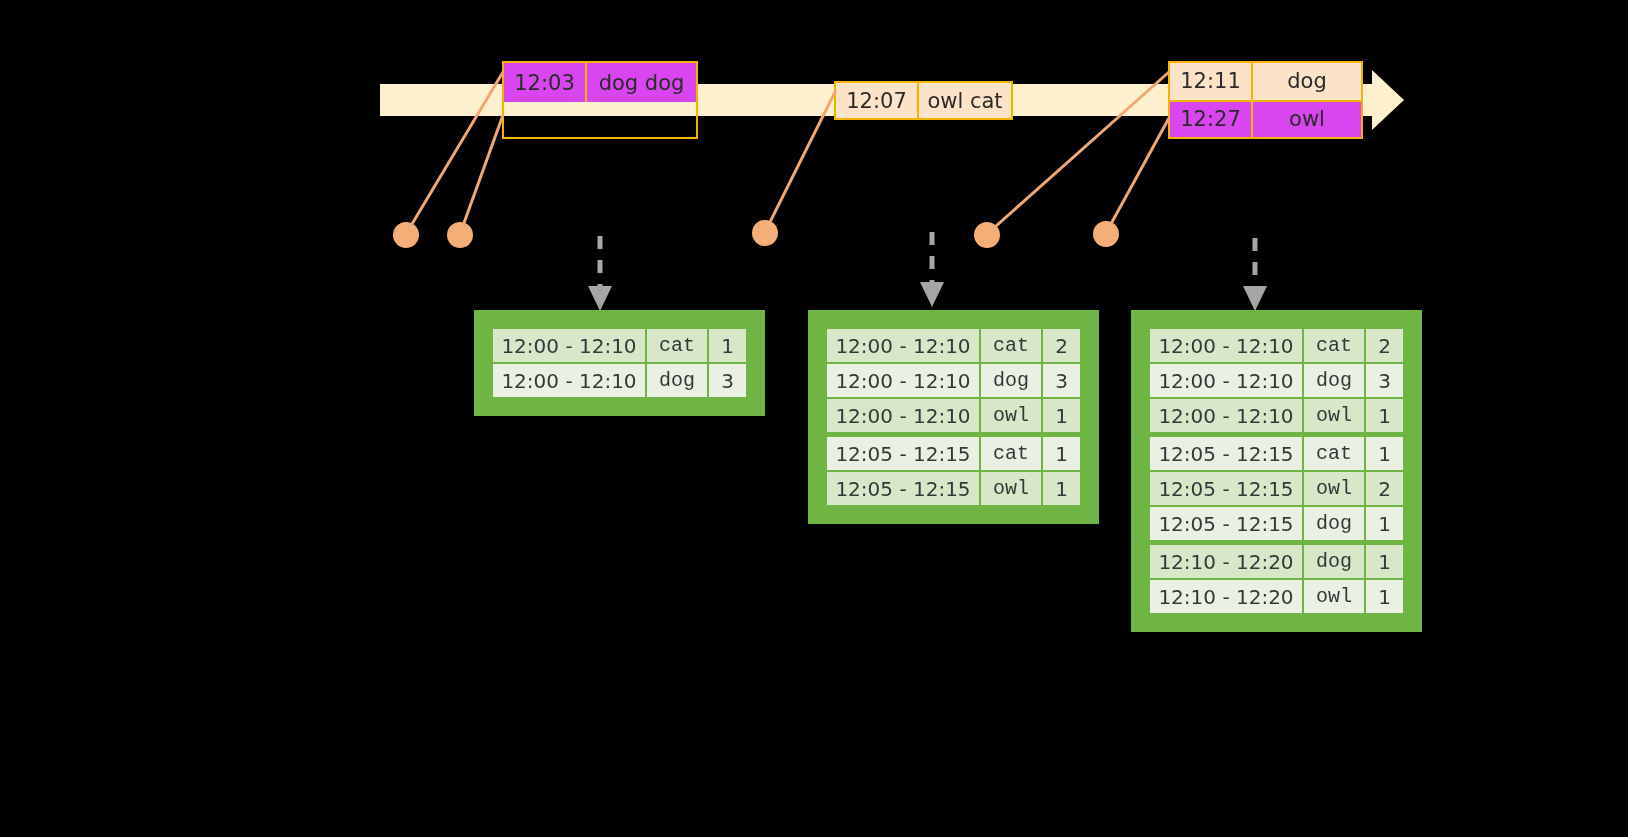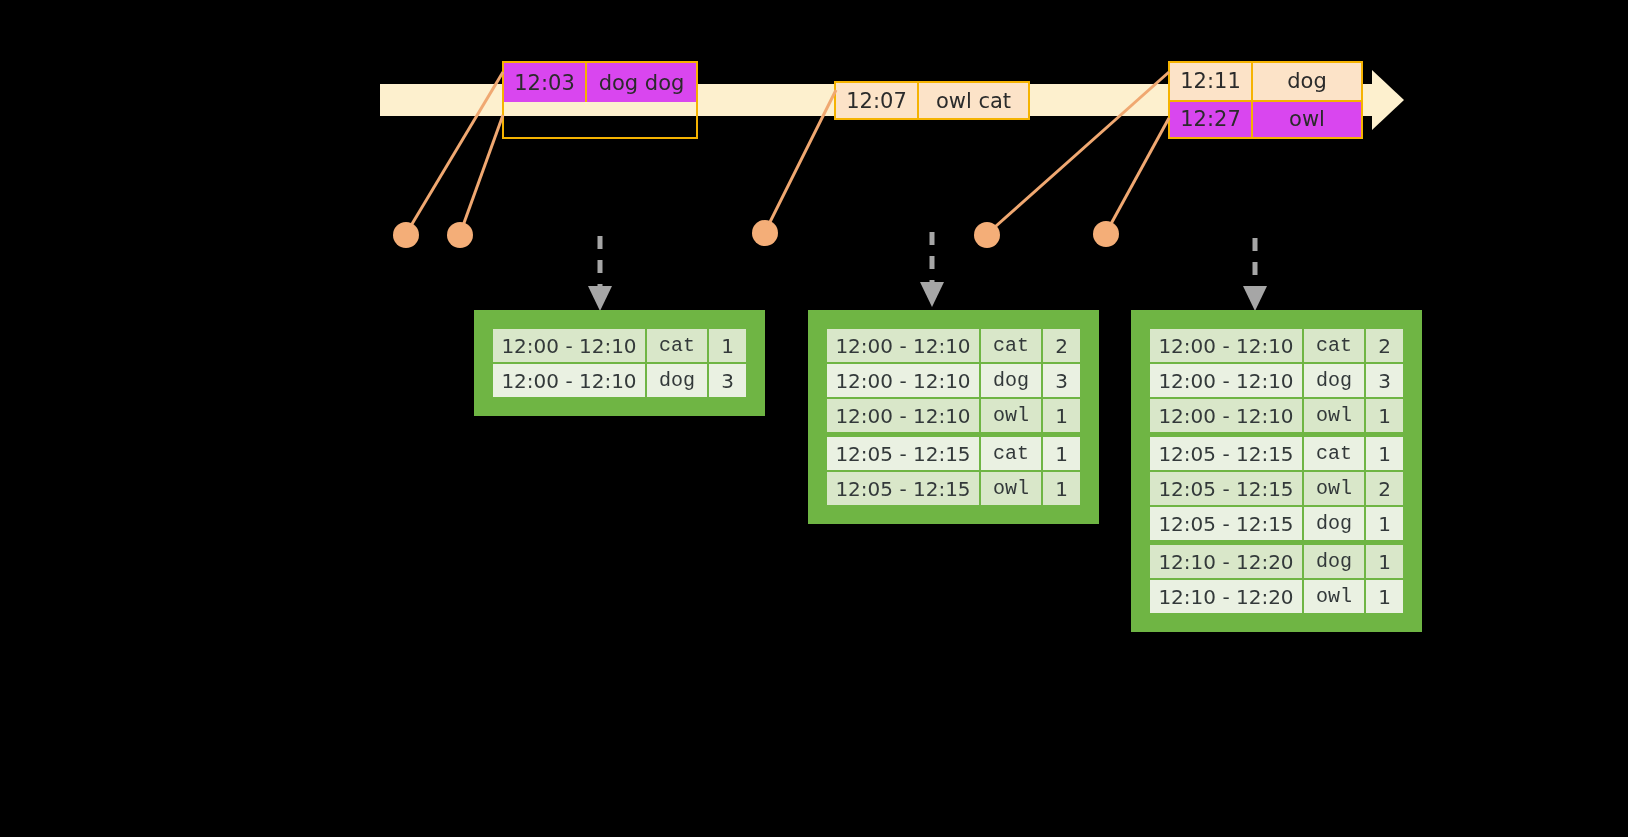--- a/index.html
+++ b/index.html
@@ -47,21 +47,21 @@
   <div class="timeline-bar" style="left:380px;top:84px;width:1000px;height:32px;"></div>
   <div class="timeline-head" style="left:1372px;top:70px;"></div>
 
   <div class="evt" style="left:502px;top:61px;width:196px;height:78px;">
     <div class="evt-row light">
       <div class="c time">12:03</div>
       <div class="c val">dog dog</div>
     </div>
   </div>
 
-  <div class="evt" style="left:834px;top:81px;width:196px;height:39px;">
+  <div class="evt" style="left:834px;top:81px;width:179px;height:39px;">
     <div class="evt-row shade">
       <div class="c time">12:07</div>
       <div class="c val">owl cat</div>
     </div>
   </div>
 
   <div class="evt" style="left:1168px;top:61px;width:195px;height:78px;">
     <div class="evt-row shade">
       <div class="c time">12:11</div>
       <div class="c val">dog</div>

